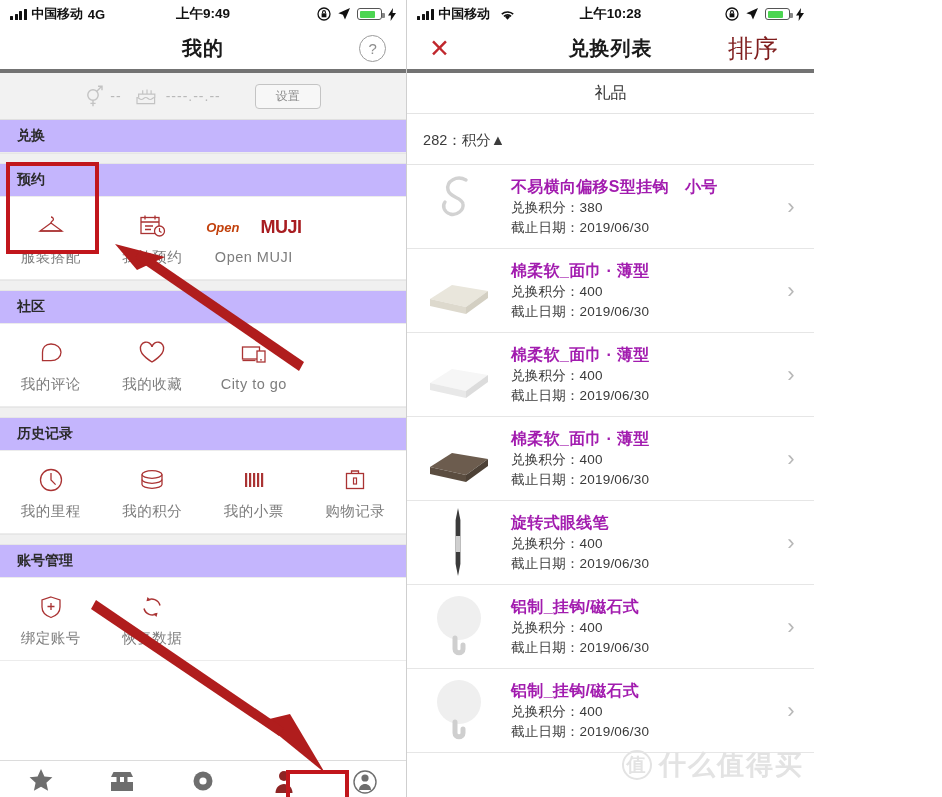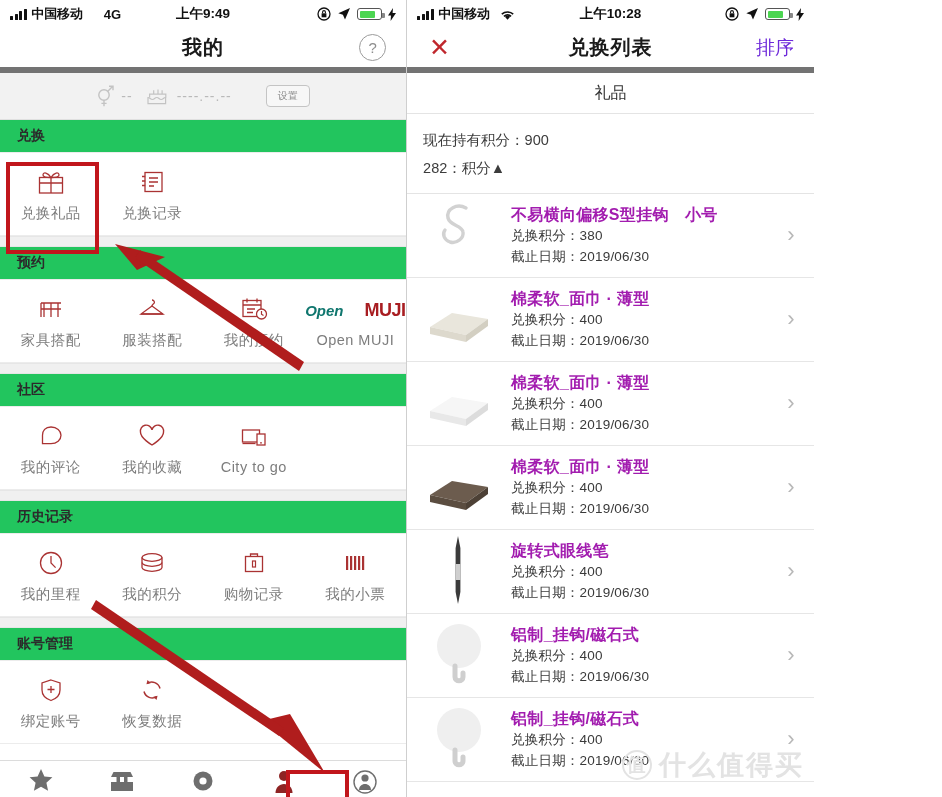--- a/index.html
+++ b/index.html
@@ -19,55 +19,55 @@
     position:relative; background:#fff;
   }
   .sb-left{ display:flex; align-items:center; gap:5px; }
   .sb-center{ position:absolute; left:0; right:0; text-align:center; font-size:13.5px; font-weight:bold; pointer-events:none;}
   .sb-right{ margin-left:auto; display:flex; align-items:center; gap:6px; }
   .bars{ display:flex; align-items:flex-end; gap:1.5px; height:11px; }
   .bars i{ display:block; width:3px; background:#111; border-radius:.5px; }
   .bars i:nth-child(1){height:4px;} .bars i:nth-child(2){height:6px;}
   .bars i:nth-child(3){height:8.5px;} .bars i:nth-child(4){height:11px;}
   .carrier{ font-size:13px; font-weight:bold; letter-spacing:-.2px;}
-  .net4g{ font-size:13px; font-weight:bold; margin-left:16px;}
+  .net4g{ font-size:13px; font-weight:bold; margin-left:0;}
   .battery{ width:25px; height:12px; border:1.3px solid #555; border-radius:3px; position:relative; padding:1.5px; }
   .battery::after{ content:""; position:absolute; right:-3.5px; top:3.5px; width:2.2px; height:5px; background:#888; border-radius:0 1px 1px 0;}
   .battery span{ display:block; height:100%; width:78%; background:#4cd551; border-radius:1px;}
 
   
   .navbar{
     height:45px; display:flex; align-items:center; justify-content:center;
-    position:relative; background:#fff; border-bottom:6px solid #737373;
+    position:relative; background:#fff; border-bottom:4px solid #737373;
   }
   .nav-title{ font-size:20px; font-weight:bold; color:#1a1a1a; letter-spacing:1px;}
   .nav-right-help{
     position:absolute; right:20px; width:27px; height:27px; border-radius:50%;
     border:1.6px solid #9b9b9b; color:#8d8d8d; font-size:15px;
     display:flex; align-items:center; justify-content:center;
   }
   .nav-left-close{ position:absolute; left:22px; font-size:25px; color:#c0272d; font-weight:300; line-height:1; }
-  .nav-right-sort{ position:absolute; right:20px; font-size:19px; color:#6d28d9; font-weight:500; }
+  .nav-right-sort{ position:absolute; right:36px; font-size:25px; color:#7f1d1d; font-weight:500; }
 
   
   .profile{
     height:47px; background:#f2f2f2; display:flex; align-items:center;
     justify-content:center; gap:12px; border-bottom:1px solid #e0e0e0;
   }
   .profile .p-item{ display:flex; align-items:center; gap:6px; color:#b9b9b9; font-size:14px; letter-spacing:1px;}
   .setbtn{
     margin-left:22px; border:1px solid #c4c4c4; border-radius:4px;
-    padding:3px 11px; font-size:10px; color:#8c8c8c; background:#f7f7f7;
+    padding:3px 20px; font-size:12px; color:#8c8c8c; background:#f7f7f7;
   }
 
   
   .scroll{ height:724px; overflow:hidden; background:#fff; }
   .sec-head{
     height:33px; display:flex; align-items:center; padding-left:17px;
-    font-size:14px; font-weight:bold; color:#2b2b2b; background:#22c55e;
+    font-size:14px; font-weight:bold; color:#2b2b2b; background:#c4b5fd;
     border-bottom:1px solid #ececec;
   }
   .sec-gap{ height:11px; background:#f0f0f0; border-top:1px solid #e6e6e6; border-bottom:1px solid #e6e6e6;}
   .grid{ display:flex; background:#fff; border-bottom:1px solid #ececec; }
   .cell{
     width:25%; height:82px; display:flex; flex-direction:column;
     align-items:center; justify-content:center; gap:6px; position:relative;
   }
   .cell .lbl{ font-size:14.5px; color:#7d7d7d; letter-spacing:.5px; white-space:nowrap;}
   .cell .ico{ height:32px; display:flex; align-items:center; justify-content:center;}
@@ -114,21 +114,21 @@
 
   .watermark{
     position:absolute; right:10px; bottom:14px; z-index:8;
     color:#e3e3e3; font-size:27px; font-weight:bold; letter-spacing:2px;
     display:flex; align-items:center; gap:7px; pointer-events:none;
   }
   .wm-circle{
     width:30px;height:30px;border:2px solid #e3e3e3;border-radius:50%;
     display:flex;align-items:center;justify-content:center;font-size:19px;
   }
-  .muji-open{ font-style:italic; font-weight:bold; font-size:15px; color:#0f766e; margin-right:9px;}
+  .muji-open{ font-style:italic; font-weight:bold; font-size:13px; color:#c2410c; margin-right:9px;}
   .muji-word{ font-weight:bold; font-size:18px; color:#a81d21; letter-spacing:-.5px;margin-left:12px;}
 </style>
 </head>
 <body>
 
 <div class="screens">
 
   <div class="phone left">
 
     <div class="statusbar">
@@ -181,56 +181,24 @@
           <path d="M4.6 12.5v-3.3h16.2v3.3M8.7 9V5.2M13 9V4.6M17.1 9V5.2" fill="none" stroke="#c3c3c3" stroke-width="1.2"></path>
         </svg>
         <span>----.--.--</span>
       </div>
       <div class="setbtn">设置</div>
     </div>
 
     <div class="scroll">
 
       <div class="sec-head">兑换</div>
-      <div class="grid">
-        <div class="cell">
-          <span class="ico">
-            <svg width="30" height="30" viewBox="0 0 30 30">
-              <rect x="3.5" y="10.5" width="23" height="15.5" fill="none" stroke="#a33" stroke-width="1.3"></rect>
-              <path d="M3.5 16h23M15 10.5v15.5" stroke="#a33" stroke-width="1.3" fill="none"></path>
-              <path d="M15 10.5c-3-5-8-6-8-2.5 0 2 3.5 2.5 8 2.5zM15 10.5c3-5 8-6 8-2.5 0 2-3.5 2.5-8 2.5z" fill="none" stroke="#a33" stroke-width="1.3"></path>
-            </svg>
-          </span>
-          <span class="lbl">兑换礼品</span>
-        </div>
-        <div class="cell">
-          <span class="ico">
-            <svg width="30" height="30" viewBox="0 0 30 30">
-              <rect x="8" y="5.5" width="17" height="19" fill="none" stroke="#a33" stroke-width="1.3"></rect>
-              <path d="M12 11h9M12 15h9M12 19h5" stroke="#a33" stroke-width="1.3"></path>
-              <path d="M5 9.5h3.2M5 14h3.2M5 18.5h3.2" stroke="#a33" stroke-width="1.3"></path>
-            </svg>
-          </span>
-          <span class="lbl">兑换记录</span>
-        </div>
-        <div class="cell empty"></div>
-        <div class="cell empty"></div>
-      </div>
       <div class="sec-gap"></div>
 
       <div class="sec-head">预约</div>
       <div class="grid">
-        <div class="cell">
-          <span class="ico">
-            <svg width="30" height="30" viewBox="0 0 30 30">
-              <path d="M5 9h20M5 15h20M8 9v14M15 9v14M22 9v14M5 9v14" fill="none" stroke="#a33" stroke-width="1.3"></path>
-            </svg>
-          </span>
-          <span class="lbl">家具搭配</span>
-        </div>
         <div class="cell">
           <span class="ico">
             <svg width="30" height="30" viewBox="0 0 30 30">
               <path d="M15 6a2.4 2.4 0 012.4 2.4c0 1.6-2.4 1.8-2.4 3.6" fill="none" stroke="#a33" stroke-width="1.3"></path>
               <path d="M15 12L4 20h22z" fill="none" stroke="#a33" stroke-width="1.3"></path>
               <path d="M4 20h22" stroke="#a33" stroke-width="1.3"></path>
             </svg>
           </span>
           <span class="lbl">服装搭配</span>
         </div>
@@ -300,44 +268,44 @@
         </div>
         <div class="cell">
           <span class="ico">
             <svg width="30" height="30" viewBox="0 0 30 30">
               <ellipse cx="15" cy="9.5" rx="10" ry="3.8" fill="none" stroke="#a33" stroke-width="1.3"></ellipse>
               <path d="M5 9.5v5c0 2.1 4.5 3.8 10 3.8s10-1.7 10-3.8v-5" fill="none" stroke="#a33" stroke-width="1.3"></path>
               <path d="M5 14.5v5c0 2.1 4.5 3.8 10 3.8s10-1.7 10-3.8v-5" fill="none" stroke="#a33" stroke-width="1.3"></path>
             </svg>
           </span>
           <span class="lbl">我的积分</span>
-        </div>
-        <div class="cell">
-          <span class="ico">
-            <svg width="30" height="30" viewBox="0 0 30 30">
-              <rect x="6.5" y="8.5" width="17" height="15" fill="none" stroke="#a33" stroke-width="1.3"></rect>
-              <path d="M11.5 8.5V6h7v2.5" fill="none" stroke="#a33" stroke-width="1.3"></path>
-              <rect x="13.5" y="13" width="3" height="6" fill="none" stroke="#a33" stroke-width="1.2"></rect>
-            </svg>
-          </span>
-          <span class="lbl">购物记录</span>
         </div>
         <div class="cell">
           <span class="ico">
             <svg width="30" height="30" viewBox="0 0 30 30">
               <g fill="#a33">
                 <rect x="6" y="8" width="2.2" height="14"></rect>
                 <rect x="10" y="8" width="2.2" height="14"></rect>
                 <rect x="14" y="8" width="2.2" height="14"></rect>
                 <rect x="18" y="8" width="2.2" height="14"></rect>
                 <rect x="22" y="8" width="2.2" height="14"></rect>
               </g>
             </svg>
           </span>
           <span class="lbl">我的小票</span>
+        </div>
+        <div class="cell">
+          <span class="ico">
+            <svg width="30" height="30" viewBox="0 0 30 30">
+              <rect x="6.5" y="8.5" width="17" height="15" fill="none" stroke="#a33" stroke-width="1.3"></rect>
+              <path d="M11.5 8.5V6h7v2.5" fill="none" stroke="#a33" stroke-width="1.3"></path>
+              <rect x="13.5" y="13" width="3" height="6" fill="none" stroke="#a33" stroke-width="1.2"></rect>
+            </svg>
+          </span>
+          <span class="lbl">购物记录</span>
         </div>
       </div>
       <div class="sec-gap"></div>
 
       <div class="sec-head">账号管理</div>
       <div class="grid">
         <div class="cell">
           <span class="ico">
             <svg width="30" height="30" viewBox="0 0 30 30">
               <path d="M15 5l9 3v7c0 5-4 8.8-9 10.5C10 23.8 6 20 6 15V8z" fill="none" stroke="#a33" stroke-width="1.3"></path>
@@ -448,21 +416,20 @@
 
     <div class="navbar">
       <div class="nav-left-close">✕</div>
       <div class="nav-title">兑换列表</div>
       <div class="nav-right-sort">排序</div>
     </div>
 
     <div class="subtab">礼品</div>
 
     <div class="pointsbar">
-      <div>现在持有积分：900</div>
       <div>282：积分▲</div>
     </div>
 
     <div class="list">
 
       <div class="row">
         <div class="thumb">
           <svg width="62" height="74" viewBox="0 0 62 74">
             <path d="M38 10c-9-5-20 1-18 10 2 8 14 7 15 14 1 6-6 12-13 10-6-2-8-8-5-12" fill="none" stroke="#d2d2d2" stroke-width="3.4" stroke-linecap="round"></path>
           </svg>

